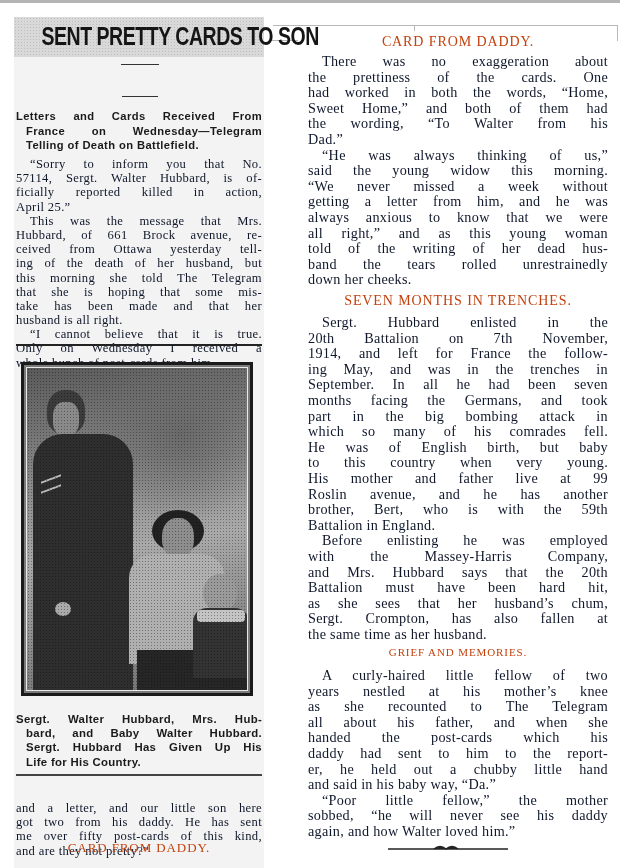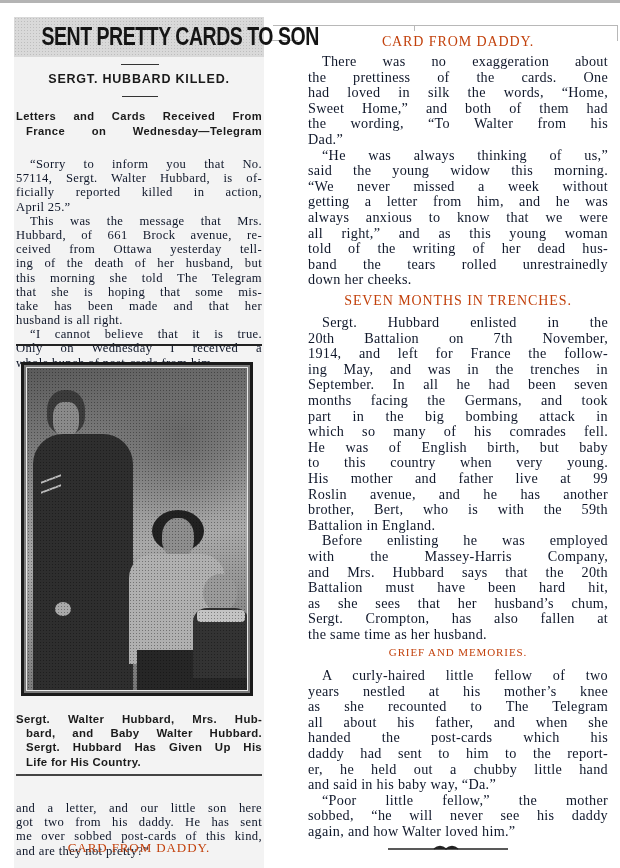--- a/index.html
+++ b/index.html
@@ -108,26 +108,26 @@
 <div class="frame-line" style="left:273px; top:25px; width:345px; height:1px;"></div>
 <div class="frame-line" style="left:414px; top:25px; width:1px; height:6px;"></div>
 <div class="frame-line" style="left:617px; top:25px; width:1px; height:16px;"></div>
 <div class="frame-line" style="left:270px; top:40px; width:28px; height:1px;"></div>
 
 <div class="left-col">
   <div class="headline-band"></div>
   <div class="headline">SENT PRETTY CARDS TO SON</div>
 
   <div class="short-rule" style="left:107px; top:47px; width:38px;"></div>
-  <div class="subhead" style="top:55px;">SERGT. HUBBARD KILLED.</div>
   <div class="short-rule" style="left:108px; top:79px; width:36px;"></div>
 
   <div class="deck">
     <div>Letters and Cards Received From</div>
     <div class="ind">France on Wednesday—Telegram</div>
+    <div class="ind last">Telling of Death on Battlefield.</div>
   </div>
 
   <div class="body-text left-body-1">
     <span class="ln ind">“Sorry to inform you that No.</span>
     <span class="ln">57114, Sergt. Walter Hubbard, is of-</span>
     <span class="ln">ficially reported killed in action,</span>
     <span class="ln end">April 25.”</span>
     <span class="ln ind">This was the message that Mrs.</span>
     <span class="ln">Hubbard, of 661 Brock avenue, re-</span>
     <span class="ln">ceived from Ottawa yesterday tell-</span>
@@ -168,33 +168,33 @@
     <div class="ind">bard, and Baby Walter Hubbard.</div>
     <div class="ind">Sergt. Hubbard Has Given Up His</div>
     <div class="ind last">Life for His Country.</div>
   </div>
 
   <div class="thick-rule" style="top:757px; height:1.5px; background:#444;"></div>
 
   <div class="body-text left-body-2">
     <span class="ln">and a letter, and our little son here</span>
     <span class="ln">got two from his daddy. He has sent</span>
-    <span class="ln">me over sobbed post-cards of this kind,</span>
+    <span class="ln">me over fifty post-cards of this kind,</span>
     <span class="ln end">and are they not pretty?”</span>
   </div>
   <div class="sub-center" style="left:0; top:823px; width:250px;">CARD FROM DADDY.</div>
 </div>
 
 <div class="right-col">
   <div class="sub-center" style="left:0; top:0; width:300px; font-size:14px;">CARD FROM DADDY.</div>
 
   <div class="body-text r r-body" style="top:20px;">
     <span class="ln ind">There was no exaggeration about</span>
     <span class="ln">the prettiness of the cards. One</span>
-    <span class="ln">had loved in silk the words, “Home,</span>
+    <span class="ln">had worked in both the words, “Home,</span>
     <span class="ln">Sweet Home,” and both of them had</span>
     <span class="ln">the wording, “To Walter from his</span>
     <span class="ln end">Dad.”</span>
     <span class="ln ind">“He was always thinking of us,”</span>
     <span class="ln">said the young widow this morning.</span>
     <span class="ln">“We never missed a week without</span>
     <span class="ln">getting a letter from him, and he was</span>
     <span class="ln">always anxious to know that we were</span>
     <span class="ln">all right,” and as this young woman</span>
     <span class="ln">told of the writing of her dead hus-</span>

